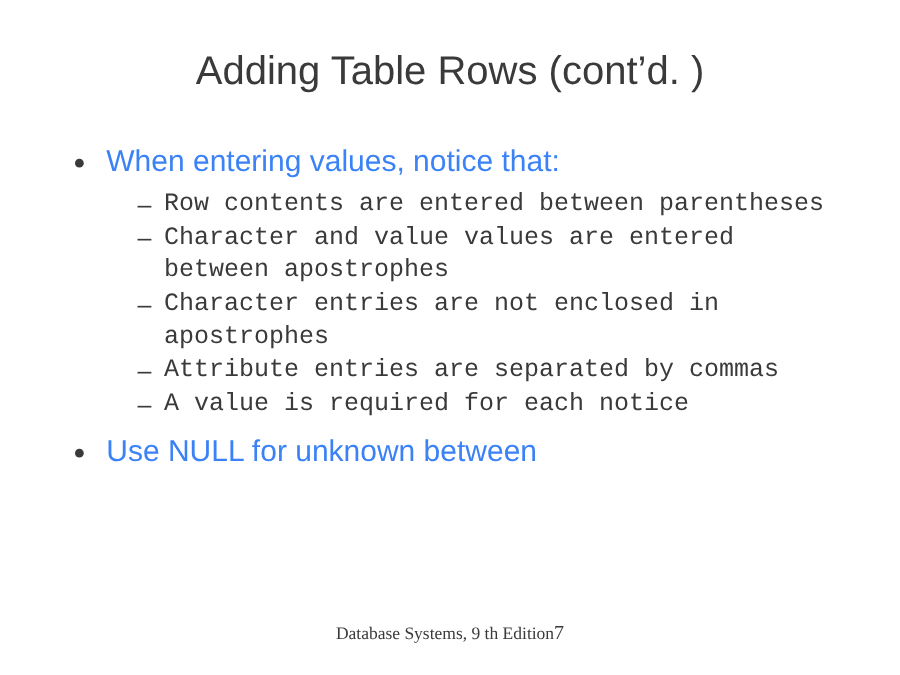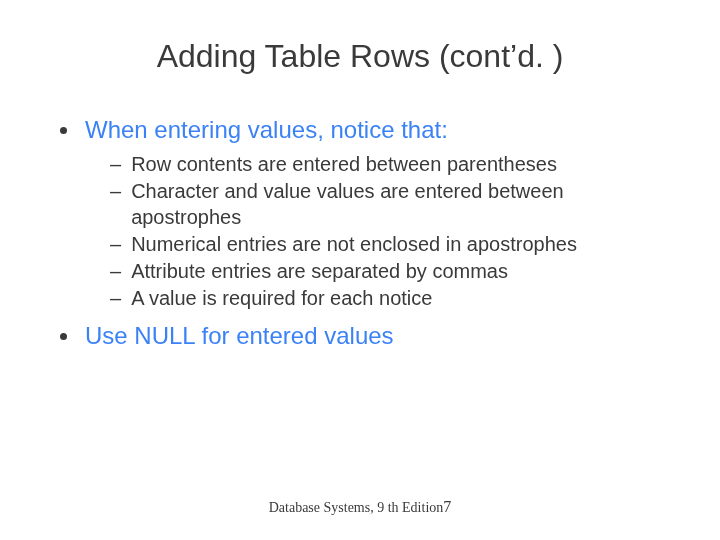--- a/index.html
+++ b/index.html
@@ -64,20 +64,21 @@
       align-items: flex-start;
       margin-bottom: 1px;
       line-height: 1.3;
     }
     .bullet-sub .dash {
       margin-right: 10px;
       flex-shrink: 0;
     }
     .bullet-sub .text {
       flex: 1;
+      font-family: Liberation Mono, monospace;
     }
     .footer {
       position: absolute;
       bottom: 24px;
       left: 50px;
       right: 50px;
       display: flex;
       justify-content: center;
       align-items: flex-end;
       font-size: 14px;
@@ -109,35 +110,35 @@
       <div class="bullet-sub">
         <span class="dash">–</span>
         <span class="text">Row contents are entered between parentheses</span>
       </div>
       <div class="bullet-sub">
         <span class="dash">–</span>
         <span class="text">Character and value values are entered between apostrophes</span>
       </div>
       <div class="bullet-sub">
         <span class="dash">–</span>
-        <span class="text">Numerical entries are not enclosed in apostrophes</span>
+        <span class="text">Character entries are not enclosed in apostrophes</span>
       </div>
       <div class="bullet-sub">
         <span class="dash">–</span>
         <span class="text">Attribute entries are separated by commas</span>
       </div>
       <div class="bullet-sub">
         <span class="dash">–</span>
         <span class="text">A value is required for each notice</span>
       </div>
     </div>
 
     <div class="bullet-main">
       <span class="dot"></span>
-      <span class="text">Use NULL for entered values</span>
+      <span class="text">Use NULL for unknown between</span>
     </div>
 
   </div>
 
   <div class="footer">
     <span class="footer-left">Database Systems, 9 th Edition</span>
     <span class="footer-right">7</span>
   </div>
 </div>
 

